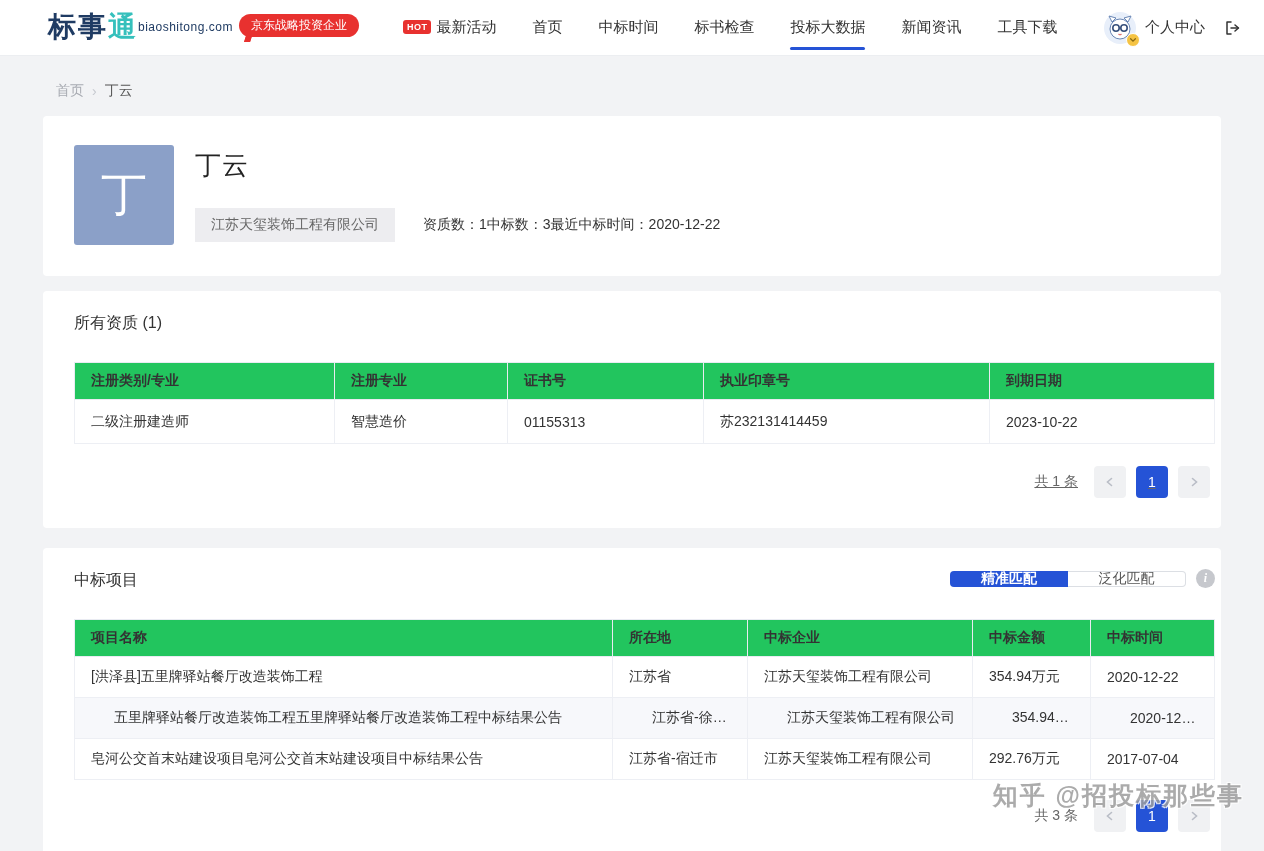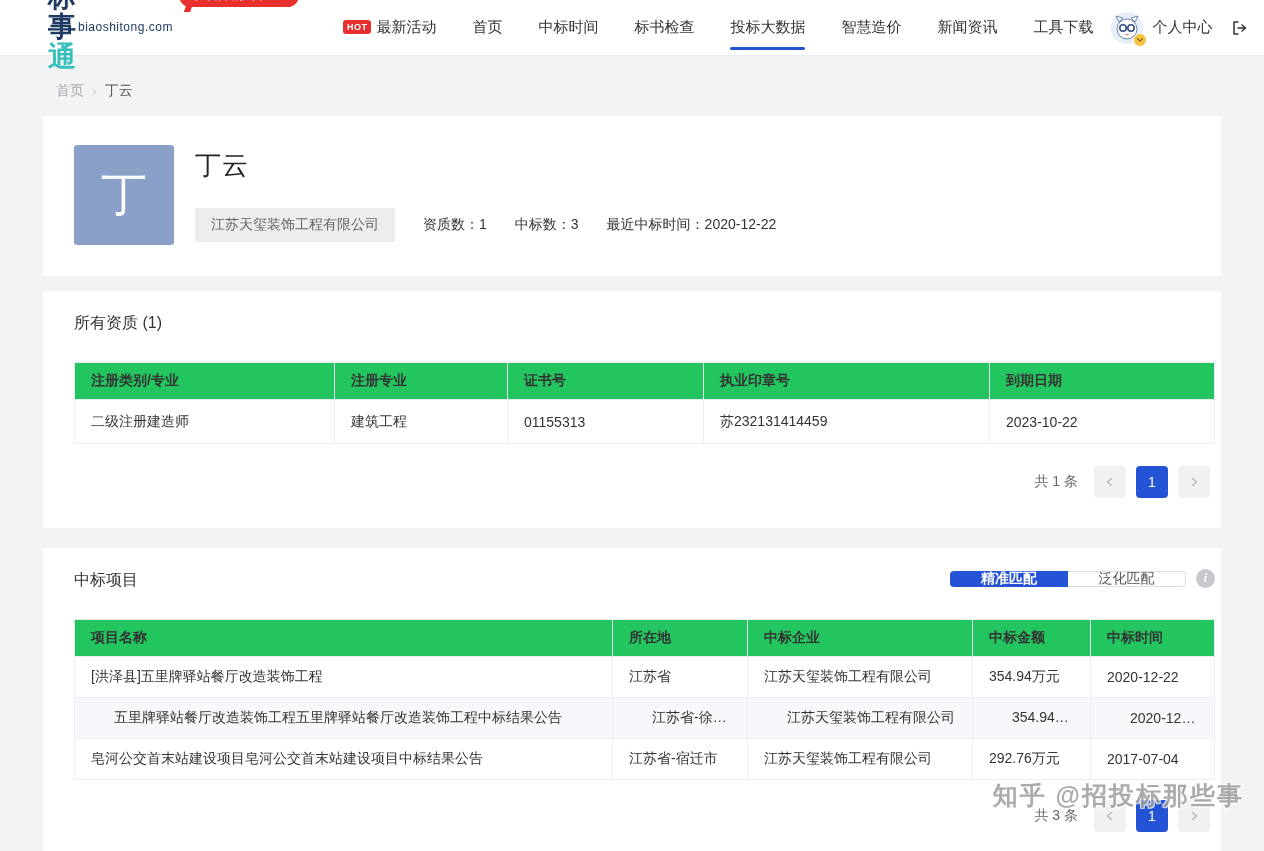--- a/index.html
+++ b/index.html
@@ -39,21 +39,21 @@
   .card { background:#fff; border-radius:4px; margin:0 auto; width:1178px; position:relative; }
   .card-profile { margin-top:16px; height:160px; }
   .card-quals { margin-top:15px; height:237px; }
   .card-projects { margin-top:20px; height:320px; }
 
   
   .p-avatar { position:absolute; left:31px; top:29px; width:100px; height:100px; background:#8ba0c8; border-radius:3px; display:flex; align-items:center; justify-content:center; color:#fff; font-size:46px; }
   .p-name { position:absolute; left:152px; top:32px; font-size:26px; color:#222; letter-spacing:1px; }
   .p-row { position:absolute; left:152px; top:92px; display:flex; align-items:center; }
   .p-tag { background:#ededf0; color:#666; font-size:14px; padding:8px 16px; cursor:pointer; }
-  .p-stats { display:flex; margin-left:28px; gap:28px; font-size:14px; color:#333; }
+  .p-stats { display:flex; margin-left:28px; font-size:14px; color:#333; }
   .p-stat { white-space:nowrap; }
 
   
   .sec-title { position:absolute; left:31px; top:22px; font-size:16px; font-weight:normal; color:#333; }
 
   
   table.grid { border-collapse:collapse; position:absolute; left:31px; top:71px; width:1140px; table-layout:fixed; font-size:14px; }
   table.grid th { background:#22c55e; font-weight:bold; text-align:left; color:#333; height:37px; padding:0 16px; border:1px solid #e9ebf2; }
   table.grid td { height:44px; padding:0 16px; color:#333; border:1px solid #edeff4; background:#fff; overflow:hidden; white-space:nowrap; text-overflow:ellipsis; }
   table.grid tr.alt td { background:#f7f8fb;padding-left:39px; }
@@ -100,23 +100,20 @@
         <span>首页</span>
       </div>
     <div class="nav-item">
         <span>中标时间</span>
       </div>
     <div class="nav-item">
         <span>标书检查</span>
       </div>
     <div class="nav-item active">
         <span>投标大数据</span>
-      </div>
-    <div class="nav-item">
-        <span>智慧造价</span>
       </div>
     <div class="nav-item">
         <span>新闻资讯</span>
       </div>
     <div class="nav-item">
         <span>工具下载</span>
       </div>
   </nav>
 
   <div class="user-area">
@@ -182,29 +179,29 @@
         <th>注册类别/专业</th>
         <th>注册专业</th>
         <th>证书号</th>
         <th>执业印章号</th>
         <th>到期日期</th>
       </tr>
     </thead>
     <tbody>
       <tr>
         <td>二级注册建造师</td>
-        <td>建筑工程</td>
+        <td>智慧造价</td>
         <td>01155313</td>
         <td>苏232131414459</td>
         <td>2023-10-22</td>
       </tr>
     </tbody>
   </table>
 </div>
-<div class="pager pager-quals" style="position:absolute; left:0; right:54px; justify-content:flex-end; width:auto;">
+<div class="pager pager-quals" style="position:absolute; left:0; right:54px; justify-content:flex-end; width:auto;text-decoration:underline;">
   <span class="pg-total">共 1 条</span>
   <span class="pg-btn">
     <svg viewBox="0 0 10 10">
         <path d="M6.5 1.5 L2.5 5 L6.5 8.5" fill="none" stroke="#b9bdc6" stroke-width="1.6" stroke-linecap="round"></path>
       </svg>
   </span>
   <span class="pg-num">1</span>
   <span class="pg-btn">
     <svg viewBox="0 0 10 10">
         <path d="M3.5 1.5 L7.5 5 L3.5 8.5" fill="none" stroke="#b9bdc6" stroke-width="1.6" stroke-linecap="round"></path>

